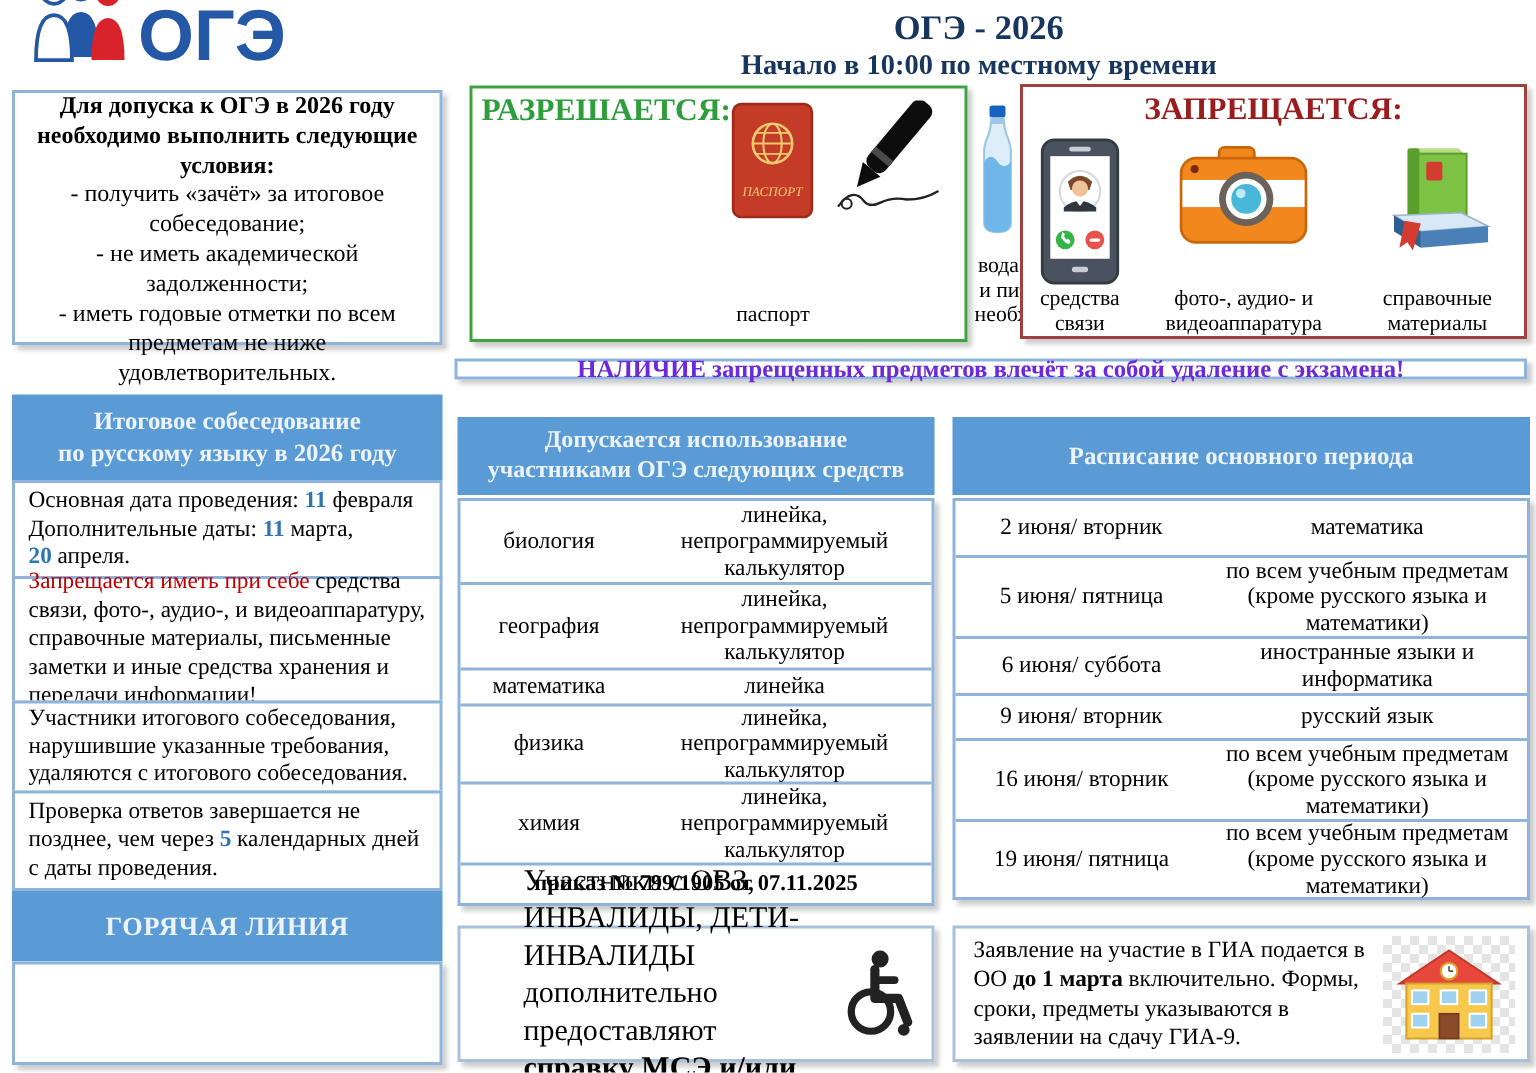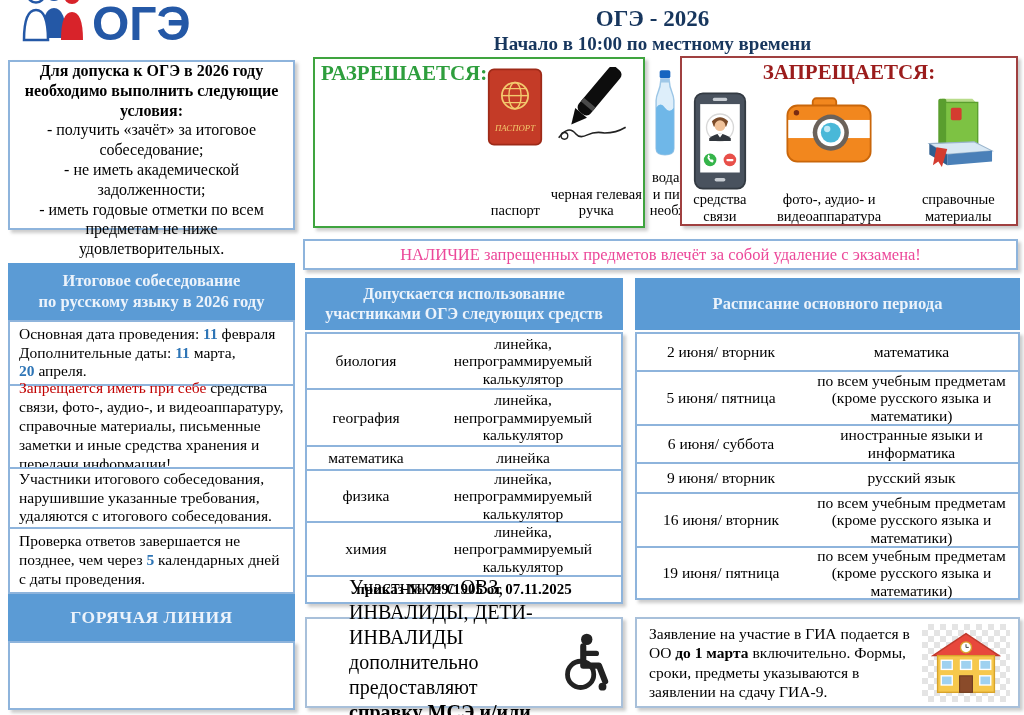--- a/index.html
+++ b/index.html
@@ -40,23 +40,23 @@
   .items-row { flex:1; display:flex; align-items:stretch; justify-content:space-around; }
   .item { display:flex; flex-direction:column; align-items:center; justify-content:space-between; padding-top:6px; }
   .item-label { font-size:14.5px; text-align:center; line-height:1.15; padding-bottom:1px; }
   .icon-pair { display:flex; align-items:flex-end; gap:4px; }
 
   .forbidden { left:680px; top:56px; width:338px; height:170px; border:2px solid #a04040;
     display:flex; flex-direction:column; padding:2px 4px 5px; }
   .forbidden-title { text-align:center; color:#9b1c1c; font-weight:bold; font-size:21px; }
 
   
-  .banner { left:303px; top:239px; width:715px; height:31px;
+  .banner { left:303px; top:239px; width:715px; height:14px;
     display:flex; align-items:center; justify-content:center;
-    color:#ec4899; font-weight:normal; font-size:16.5px; }
+    color:#6d28d9; font-weight:bold; font-size:16.5px; }
 
   
   .iv-head   { left:8px; top:263px; width:287px; height:57px; font-size:16.5px; }
   .iv-dates  { left:8px; top:320px; width:287px; height:66px; }
   .iv-ban    { left:8px; top:384px; width:287px; height:85px; }
   .iv-rem    { left:8px; top:467px; width:287px; height:62px; }
   .iv-check  { left:8px; top:527px; width:287px; height:67px; }
   .hot-head  { left:8px; top:594px; width:287px; height:47px; font-size:17.5px; letter-spacing:.5px; }
   .hot-body  { left:8px; top:641px; width:287px; height:69px; }
   .txtbox { padding:5px 9px; font-size:15.5px; line-height:1.22; display:flex; flex-direction:column; justify-content:center; }
@@ -153,21 +153,20 @@
     <div class="item">
       <svg width="106" height="88" viewBox="0 0 110 92">
         <g transform="translate(78,2) rotate(40)">
           <rect x="-8" y="0" width="16" height="60" rx="6" fill="#0d0d0d"></rect>
           <rect x="-8" y="46" width="16" height="5" fill="#4a4a4a"></rect>
           <polygon points="-8,60 8,60 0,76" fill="#0d0d0d"></polygon>
         </g>
         <path d="M16 74 q10 -14 18 -4 q4 5 12 1 t18 -2 q12 0 22 -6" fill="none" stroke="#222" stroke-width="1.6"></path>
         <circle cx="22" cy="72" r="3.5" fill="none" stroke="#222" stroke-width="1.4"></circle>
       </svg>
-      <div class="item-label">черная гелевая ручка</div>
     </div>
 
     <div class="item">
       <div class="icon-pair">
         <svg width="32" height="92" viewBox="0 0 36 100">
           <rect x="12" y="2" width="12" height="9" rx="2" fill="#1565c0"></rect>
           <rect x="12.5" y="11" width="11" height="4" fill="#9ec7e8"></rect>
           <path d="M13 15 C13 24 8 28 8 36 L8 90 q0 7 10 7 q10 0 10 -7 L28 36 C28 28 23 24 23 15 Z" fill="#ddeefa" stroke="#9cc6e6" stroke-width="1.6"></path>
           <path d="M8 44 q5 -7 10 0 t10 0 L28 90 q0 7 -10 7 q-10 0 -10 -7 Z" fill="#6fb7e8"></path>
         </svg>

